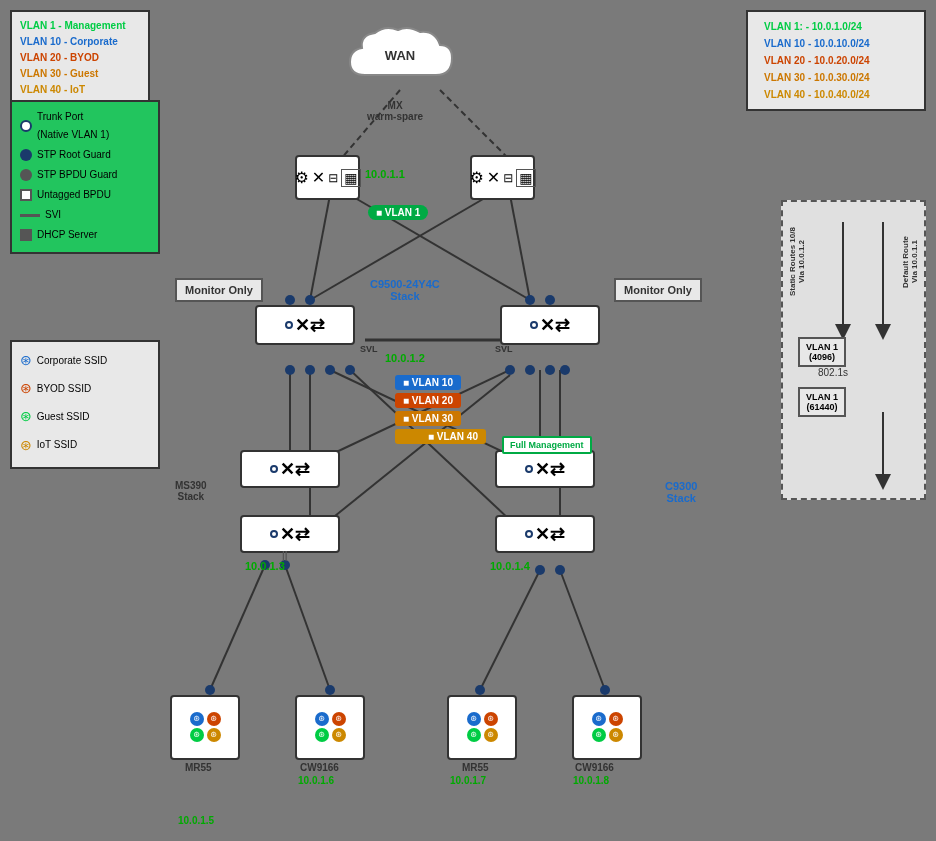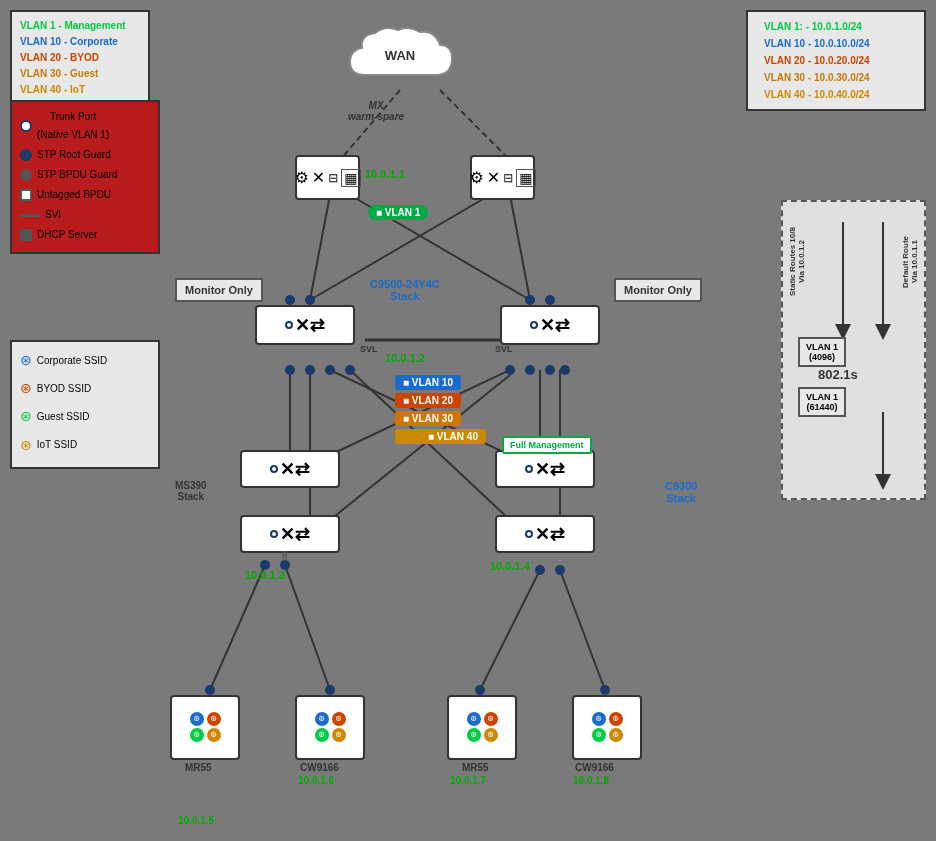--- a/index.html
+++ b/index.html
@@ -28,27 +28,26 @@
       padding: 6px 8px;
       font-size: 11px;
       line-height: 1.6;
       min-width: 140px;
     }
 
     .legend-icons {
       position: absolute;
       top: 100px;
       left: 10px;
-      background: #b91c1c;
+      background: #22c55e;
       border: 2px solid #333;
       padding: 6px 8px;
       font-size: 10px;
       line-height: 1.8;
       min-width: 150px;
-      text-align: center;
     }
 
     .legend-ssid {
       position: absolute;
       top: 340px;
       left: 10px;
       background: #e8e8e8;
       border: 2px solid #333;
       padding: 6px 8px;
       font-size: 10px;
@@ -340,21 +339,21 @@
     </div>
   </div>
 
   <div class="wan-cloud">
     <svg class="cloud-svg" viewBox="0 0 120 70">
       <path d="M25,55 Q10,55 10,42 Q10,30 22,28 Q20,15 35,13 Q45,5 58,10 Q68,5 80,12 Q95,10 100,25 Q112,25 112,38 Q112,55 96,55 Z" fill="white" stroke="#888" stroke-width="2"></path>
       <text x="60" y="40" text-anchor="middle" font-size="13" font-weight="bold" fill="#333">WAN</text>
     </svg>
   </div>
 
-  <div style="position:absolute; top:100px; left:348px; text-align:center; font-size:10px; color:#333; font-weight:bold;font-style:italic;">
+  <div style="position:absolute; top:100px; left:367px; text-align:center; font-size:10px; color:#333; font-weight:bold;">
     MX<br>warm-spare
   </div>
 
   <div class="device-box" style="left:295px; top:155px; width:65px; height:45px;">
     <div style="display:flex; gap:3px; align-items:center;">
       <span style="font-size:16px;">⚙</span>
       <span style="font-size:16px;">✕</span>
       <span style="font-size:12px;">⊟</span>
       <span style="font-size:14px; border:1px solid #555; padding:0 2px;">▦</span>
     </div>
@@ -412,21 +411,21 @@
   </div>
 
   <div class="device-box" style="left:240px; top:515px; width:100px; height:38px;">
     <div style="display:flex; gap:2px; align-items:center; justify-content:center;">
       <span style="width:8px;height:8px;border-radius:50%;background:white;border:2px solid #1a3a6b;"></span>
       <span style="font-size:18px; font-weight:bold;">✕⇄</span>
     </div>
     <div style="position:absolute; left:40px; bottom:-10px; font-size:10px; color:#555; font-weight:bold;">||</div>
   </div>
 
-  <div class="ip-label" style="top:560px; left:245px;margin-top:9px;">10.0.1.3</div>
+  <div class="ip-label" style="top:560px; left:245px;">10.0.1.3</div>
 
   <div style="position:absolute; top:480px; left:665px; font-size:11px; font-weight:bold; color:#1a6bcc; text-align:center;">C9300<br>Stack</div>
 
   <div class="device-box" style="left:495px; top:450px; width:100px; height:38px;">
     <div style="display:flex; gap:2px; align-items:center;">
       <span style="width:8px;height:8px;border-radius:50%;background:white;border:2px solid #1a3a6b;"></span>
       <span style="font-size:18px; font-weight:bold;">✕⇄</span>
     </div>
 
     <div class="full-mgmt-badge" style="top:-16px; left:5px;">Full Management</div>
@@ -507,17 +506,17 @@
           <path d="M0,0 L8,4 L0,8 Z" fill="#333"></path>
         </marker>
         <marker id="arrowUp" markerWidth="8" markerHeight="8" refX="4" refY="4" orient="auto-start-reverse">
           <path d="M0,0 L8,4 L0,8 Z" fill="#333"></path>
         </marker>
       </defs>
     </svg>
     <div style="position:absolute; top:5px; left:5px; font-size:8px; font-weight:bold; color:#333; writing-mode:vertical-rl; transform:rotate(180deg); height:110px; text-align:center;">Static Routes 10/8<br>Via 10.0.1.2</div>
     <div style="position:absolute; top:5px; right:5px; font-size:8px; font-weight:bold; color:#333; writing-mode:vertical-rl; transform:rotate(180deg); height:110px; text-align:center;">Default Route<br>Via 10.0.1.1</div>
     <div style="position:absolute; top:135px; left:15px; background:#e8e8e8; border:2px solid #555; padding:3px 6px; font-size:9px; font-weight:bold; text-align:center;">VLAN 1<br>(4096)</div>
-    <div style="position:absolute; top:165px; left:35px; font-size:13px; font-weight:bold; color:#333;">802.1s</div>
+    <div style="position:absolute; top:165px; left:35px; font-size:10px; font-weight:normal; color:#333;">802.1s</div>
     <div style="position:absolute; top:185px; left:15px; background:#e8e8e8; border:2px solid #555; padding:3px 6px; font-size:9px; font-weight:bold; text-align:center;">VLAN 1<br>(61440)</div>
   </div>
 
 </div>
 
 </body></html>

